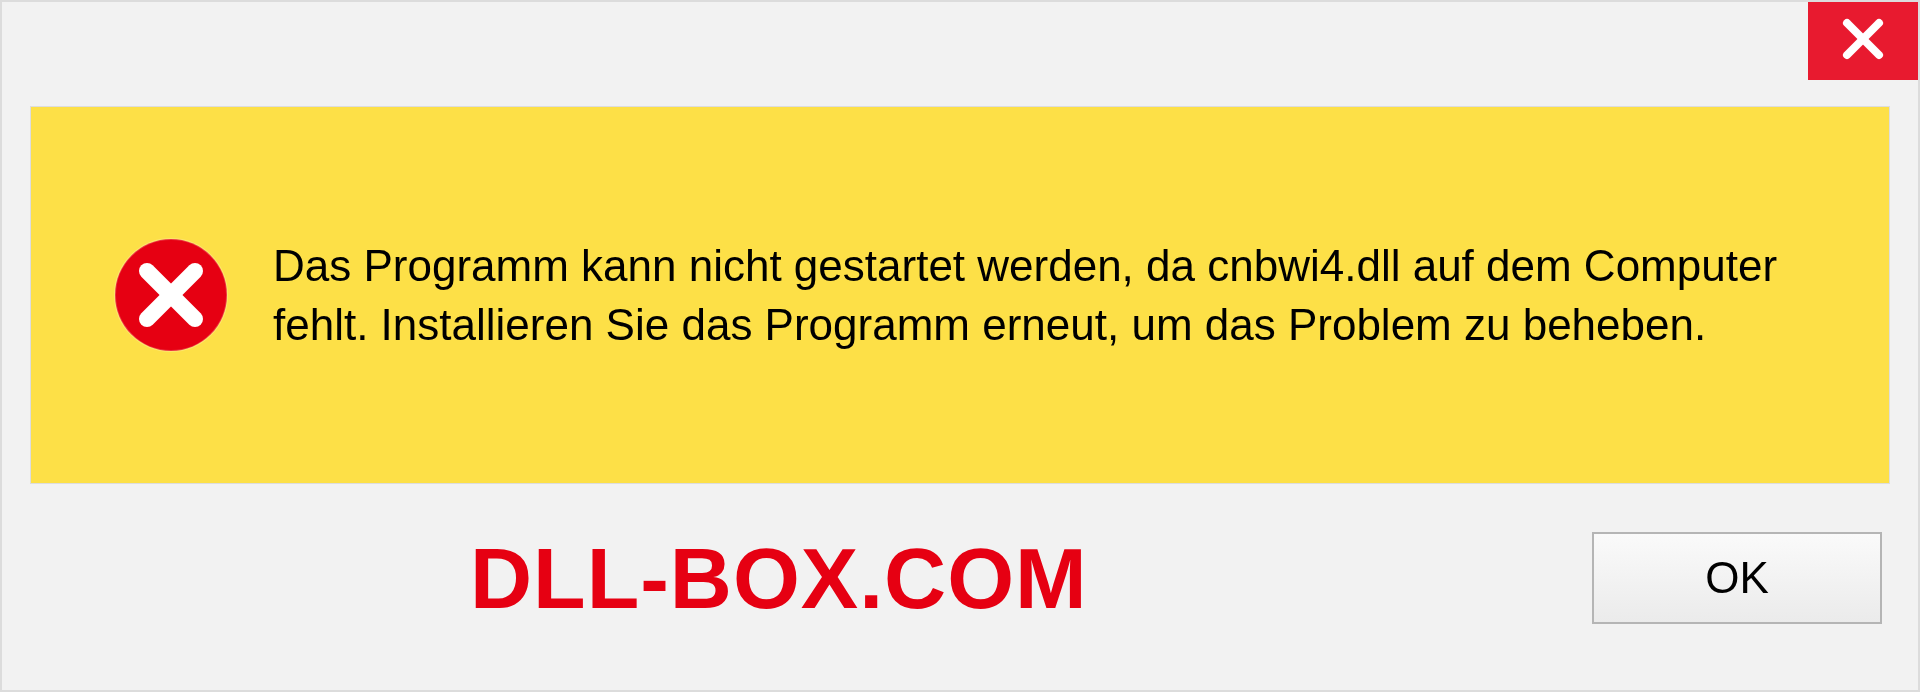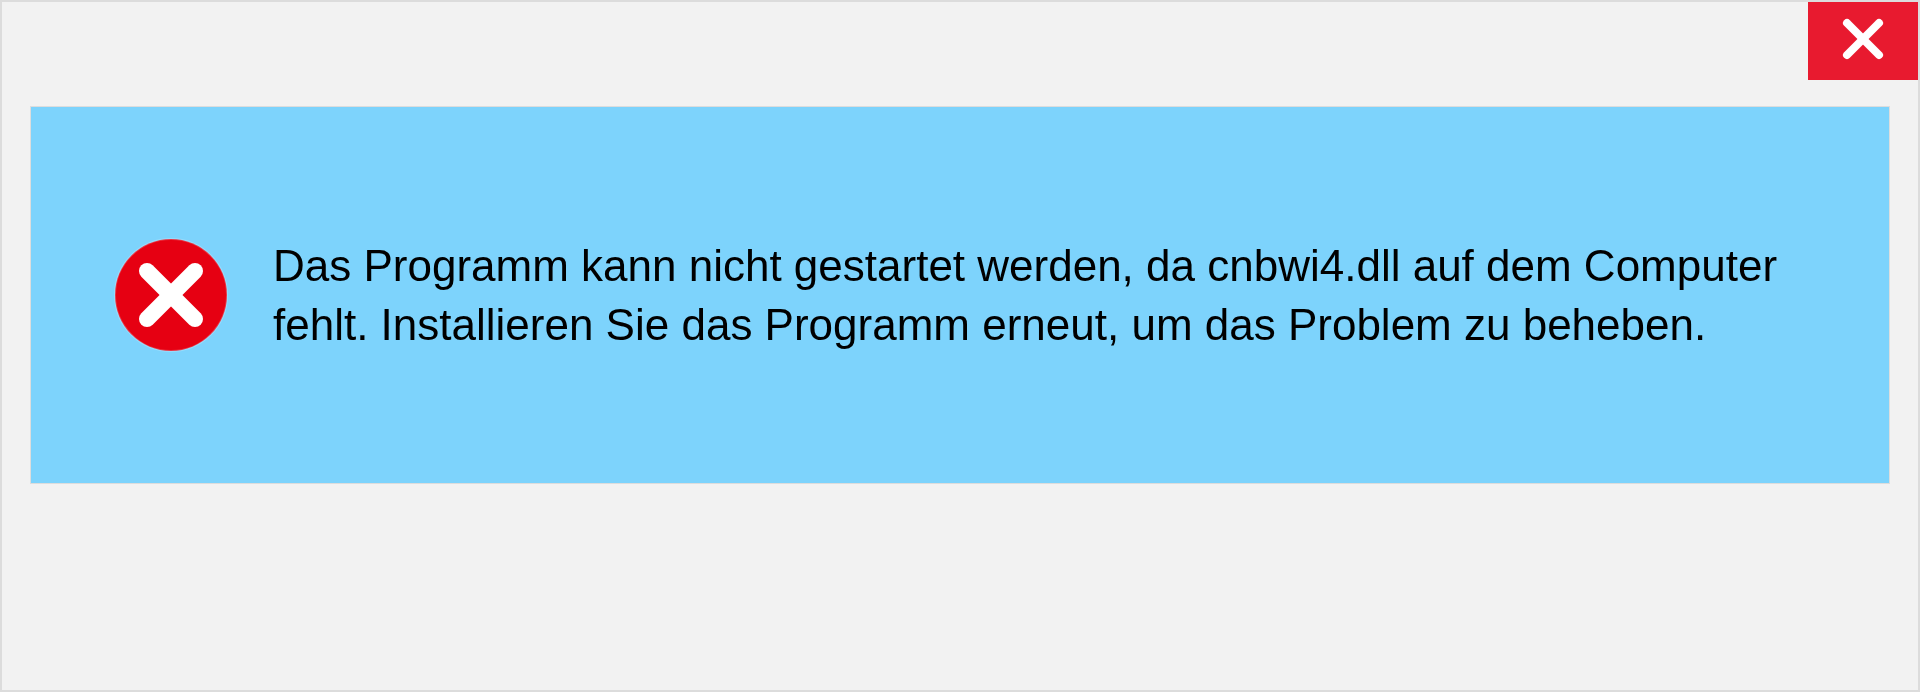--- a/index.html
+++ b/index.html
@@ -45,21 +45,21 @@
       align-items: center;
       justify-content: center;
       cursor: pointer;
     }
     .close-button svg {
       width: 44px;
       height: 44px;
     }
     .content-panel {
       margin: 12px 28px 0 28px;
-      background: #7dd3fc;
+      background: #fde047;
       border: 1px solid #dddddd;
       height: 378px;
       display: flex;
       align-items: center;
       padding: 0 40px 0 80px;
     }
     .error-icon-wrap {
       width: 120px;
       height: 120px;
       flex-shrink: 0;
@@ -133,14 +133,20 @@
       <svg viewBox="0 0 120 120">
         <circle cx="60" cy="60" r="56" fill="#e60012"></circle>
         <circle cx="60" cy="60" r="56" fill="none" stroke="#ffffff" stroke-width="2" opacity="0.2"></circle>
         <line x1="36" y1="36" x2="84" y2="84" stroke="#ffffff" stroke-width="16" stroke-linecap="round"></line>
         <line x1="84" y1="36" x2="36" y2="84" stroke="#ffffff" stroke-width="16" stroke-linecap="round"></line>
       </svg>
     </div>
     <div class="message-text">Das Programm kann nicht gestartet werden, da cnbwi4.dll auf dem Computer fehlt. Installieren Sie das Programm erneut, um das Problem zu beheben.</div>
   </div>
 
+  <div class="footer">
+    <div class="watermark">DLL-BOX.COM</div>
+    <div class="ok-button">
+      <span>OK</span>
+    </div>
+  </div>
 
 </div>
 
 </body></html>

